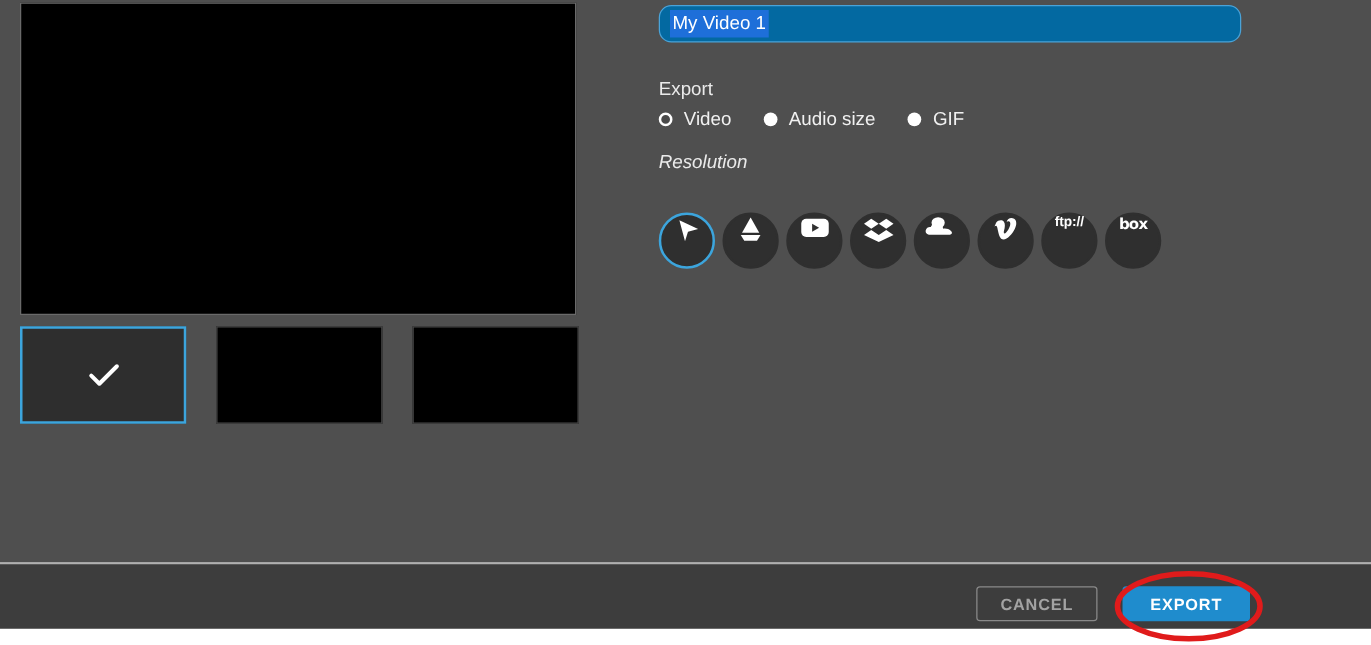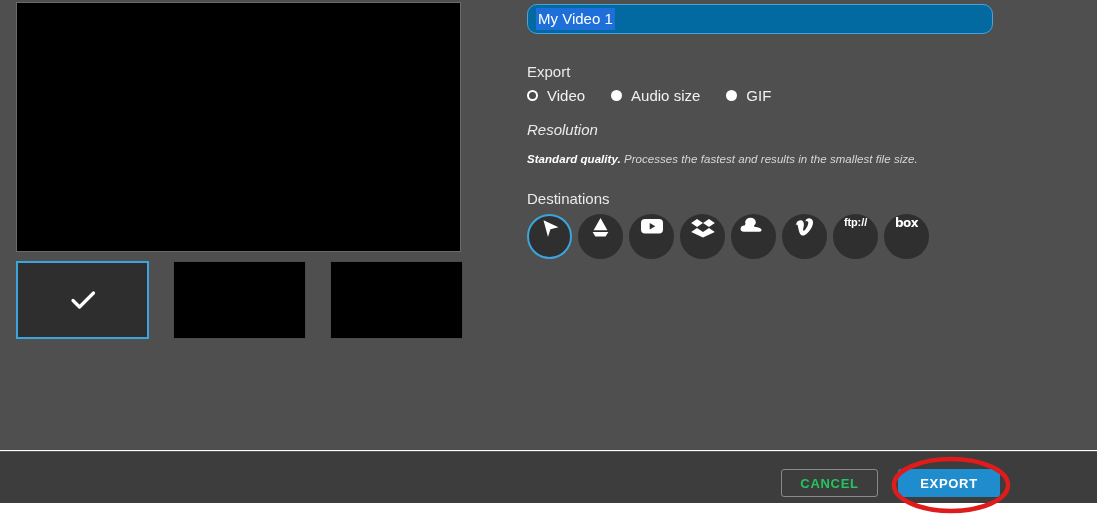--- a/index.html
+++ b/index.html
@@ -234,21 +234,21 @@
 
   
   .btn-cancel {
     position: absolute;
     left: 781px; top: 469px;
     width: 97px;
     height: 28px;
     background: #3d3d3d;
     border: 1px solid #8a8a8a;
     border-radius: 3px;
-    color: #22c55e;
+    color: #a3a3a3;
     font-size: 13px;
     font-weight: bold;
     letter-spacing: .7px;
     display: flex;
     align-items: center;
     justify-content: center;
     box-sizing: border-box;
     cursor: pointer;
   }
   .btn-export {
@@ -329,27 +329,23 @@
 
         </div>
       </div>
 
       <div class="block-resolution">
         <div class="section-label">Resolution</div>
 
         <div class="res-row">
         </div>
 
-        <div class="res-note">
-          <b>Standard quality.</b><span> Processes the fastest and results in the smallest file size.</span>
-        </div>
       </div>
 
       <div class="block-destinations">
-        <div class="section-label">Destinations</div>
 
         <div class="dest-row">
 
           <div class="dest selected">
             <svg width="26" height="26" viewBox="0 0 26 26">
               <path d="M6.5 4.2 L21.5 11.2 L13.4 13.3 L11.0 21.0 Z" fill="#ffffff"></path>
             </svg>
           </div>
 
           <div class="dest">

